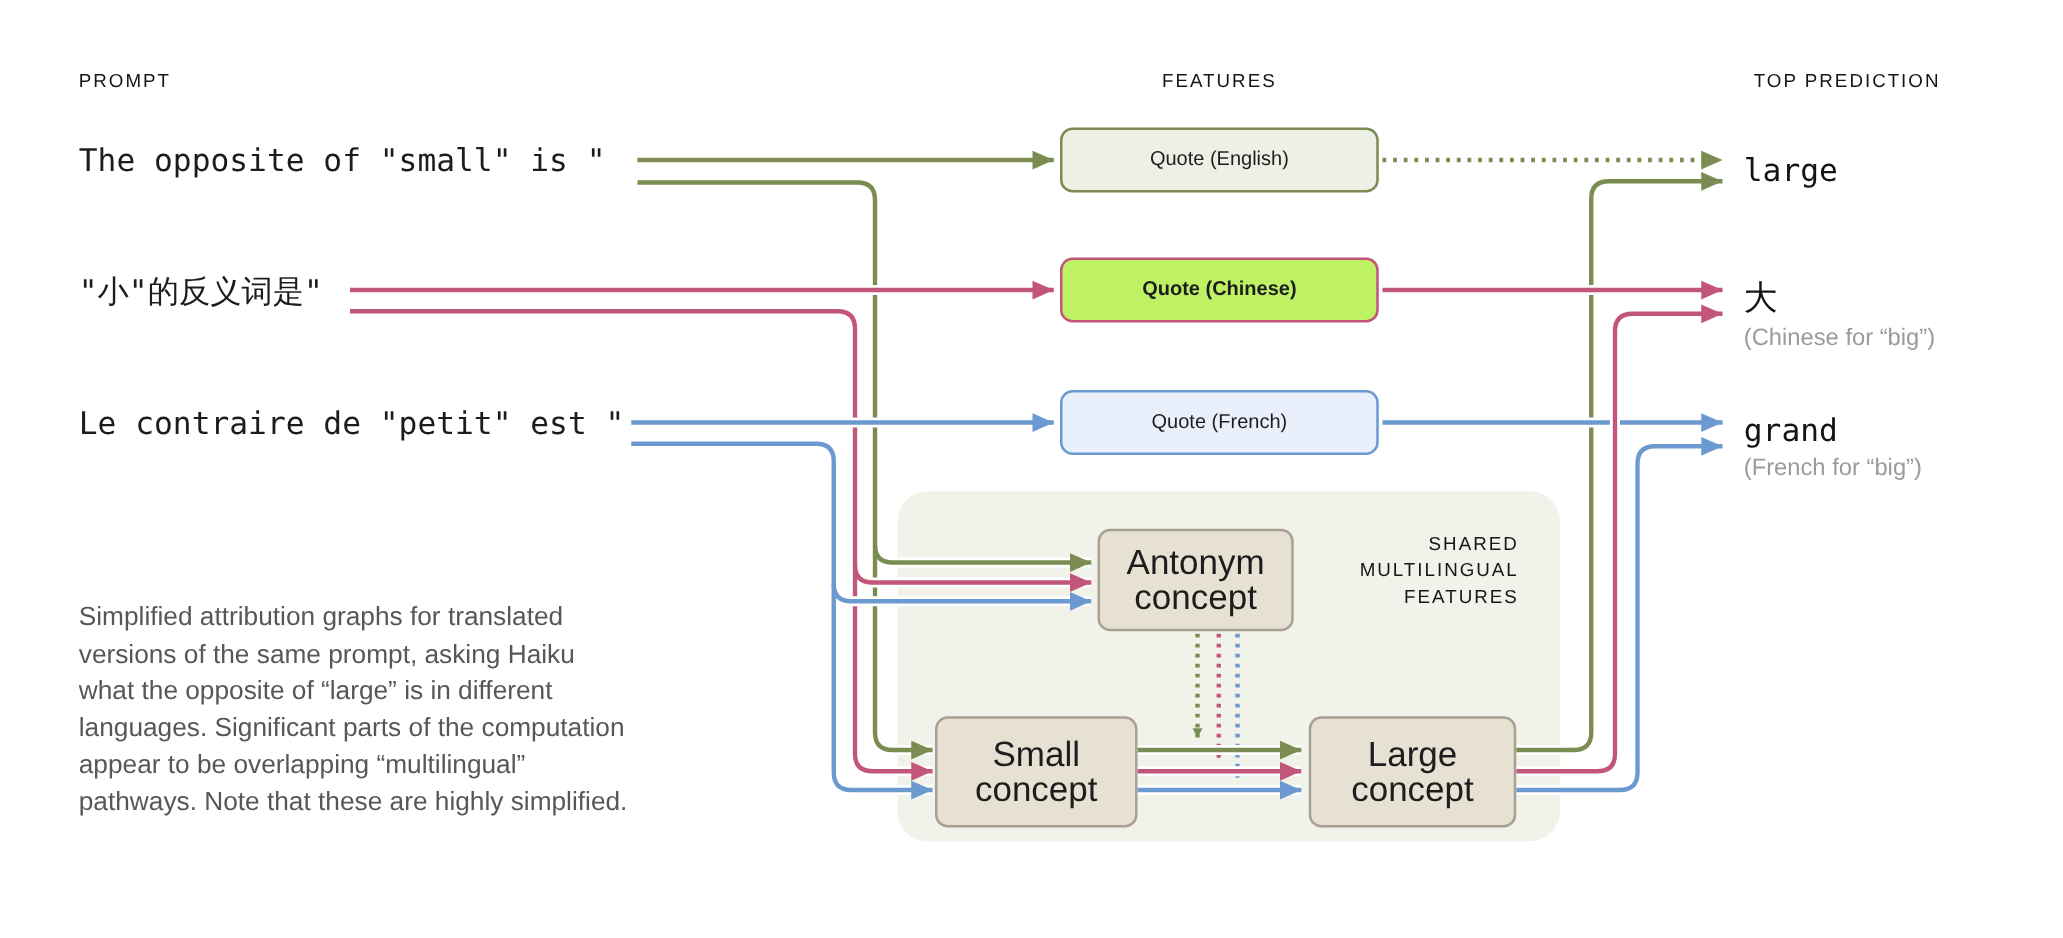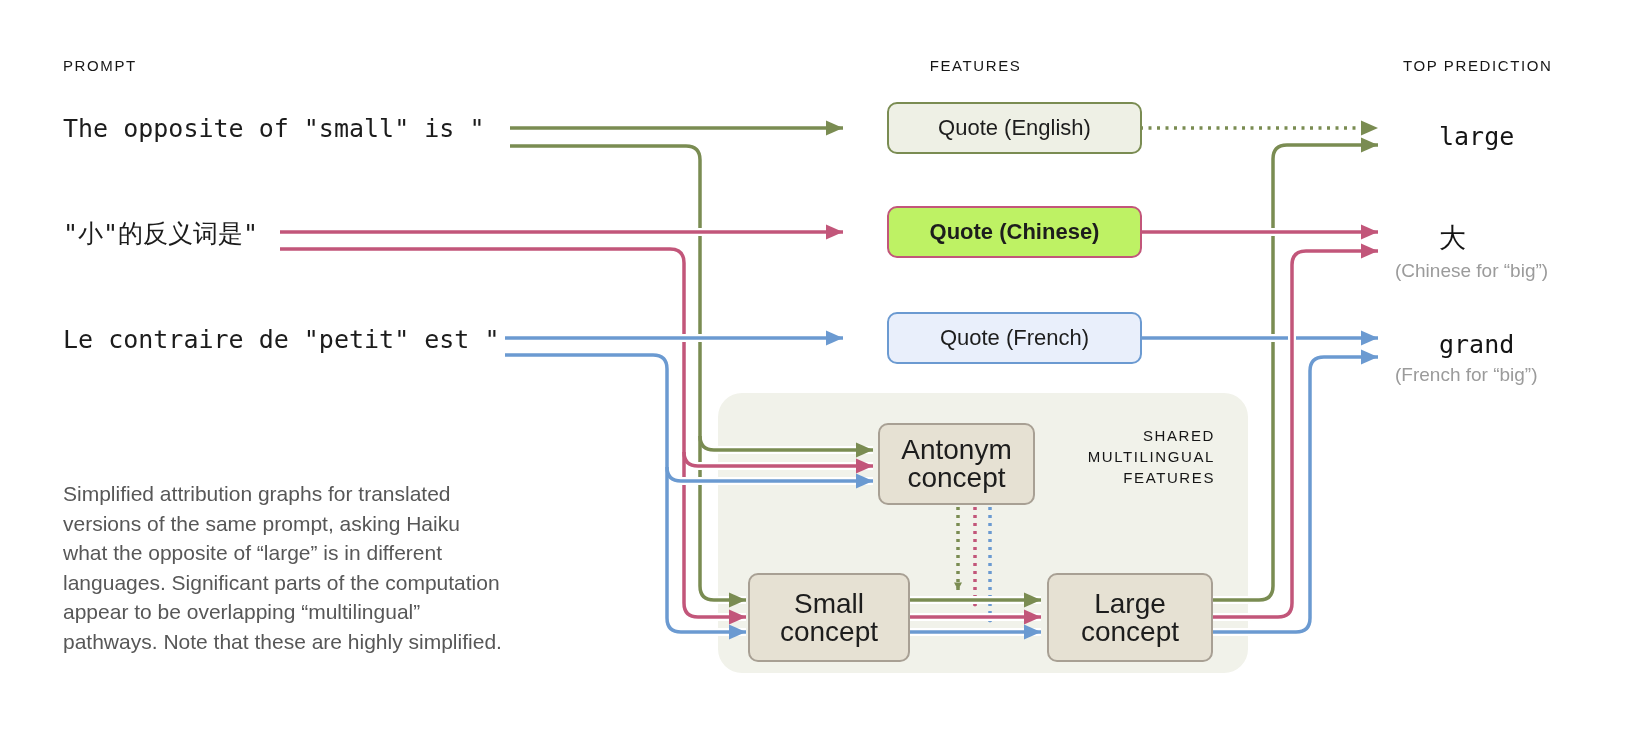--- a/index.html
+++ b/index.html
@@ -4,30 +4,30 @@
 <style>
   html,body{margin:0;padding:0;background:#ffffff;}
   .canvas{position:relative;width:1650px;height:750px;background:#ffffff;overflow:hidden;
           font-family:"Liberation Sans",sans-serif;color:#1d1d1d;}
   .abs{position:absolute;}
   .vcenter{transform:translateY(-50%);}
   .header{font-size:15px;letter-spacing:1.6px;font-weight:500;color:#161616;white-space:nowrap;}
   .prompt{font-family:"DejaVu Sans Mono","Liberation Mono",monospace;font-size:25px;color:#1c1c1c;white-space:nowrap;}
   .region{background:#f1f2ea;border-radius:24px;}
   .qbox{width:255px;height:52px;border-radius:10px;border:2px solid;box-sizing:border-box;
-        display:flex;align-items:center;justify-content:center;font-size:22px;color:#1d1d1d;margin-left:39px;}
+        display:flex;align-items:center;justify-content:center;font-size:16px;color:#1d1d1d;}
   .qbox.en{background:#eef0e5;border-color:#7a8c52;}
   .qbox.zh{background:#bef264;border-color:#c2567a;font-weight:bold;}
   .qbox.fr{background:#e9effb;border-color:#6b9ad1;}
   .cbox{background:#e6e1d3;border:2px solid #a8a094;border-radius:10px;box-sizing:border-box;
         display:flex;align-items:center;justify-content:center;text-align:center;
         font-size:28px;line-height:28px;color:#1d1d1d;padding:4px;}
   .shared-label{font-size:15px;letter-spacing:1.6px;font-weight:500;color:#161616;
         text-align:right;line-height:21px;white-space:nowrap;}
-  .pred{font-family:"DejaVu Sans Mono","Liberation Mono",monospace;font-size:25px;color:#141414;white-space:nowrap;margin-left:44px;}
+  .pred{font-family:"DejaVu Sans Mono","Liberation Mono",monospace;font-size:25px;color:#141414;white-space:nowrap;}
   .pred.cjk{font-family:"Liberation Sans","DejaVu Sans",sans-serif;font-size:27px;}
   .prednote{font-size:19px;color:#9b9b9b;white-space:nowrap;}
   .caption{font-size:21px;line-height:29.5px;color:#575757;width:444px;}
   svg{position:absolute;left:0;top:0;}
 </style>
 </head>
 <body>
 
 <div class="canvas">
 

